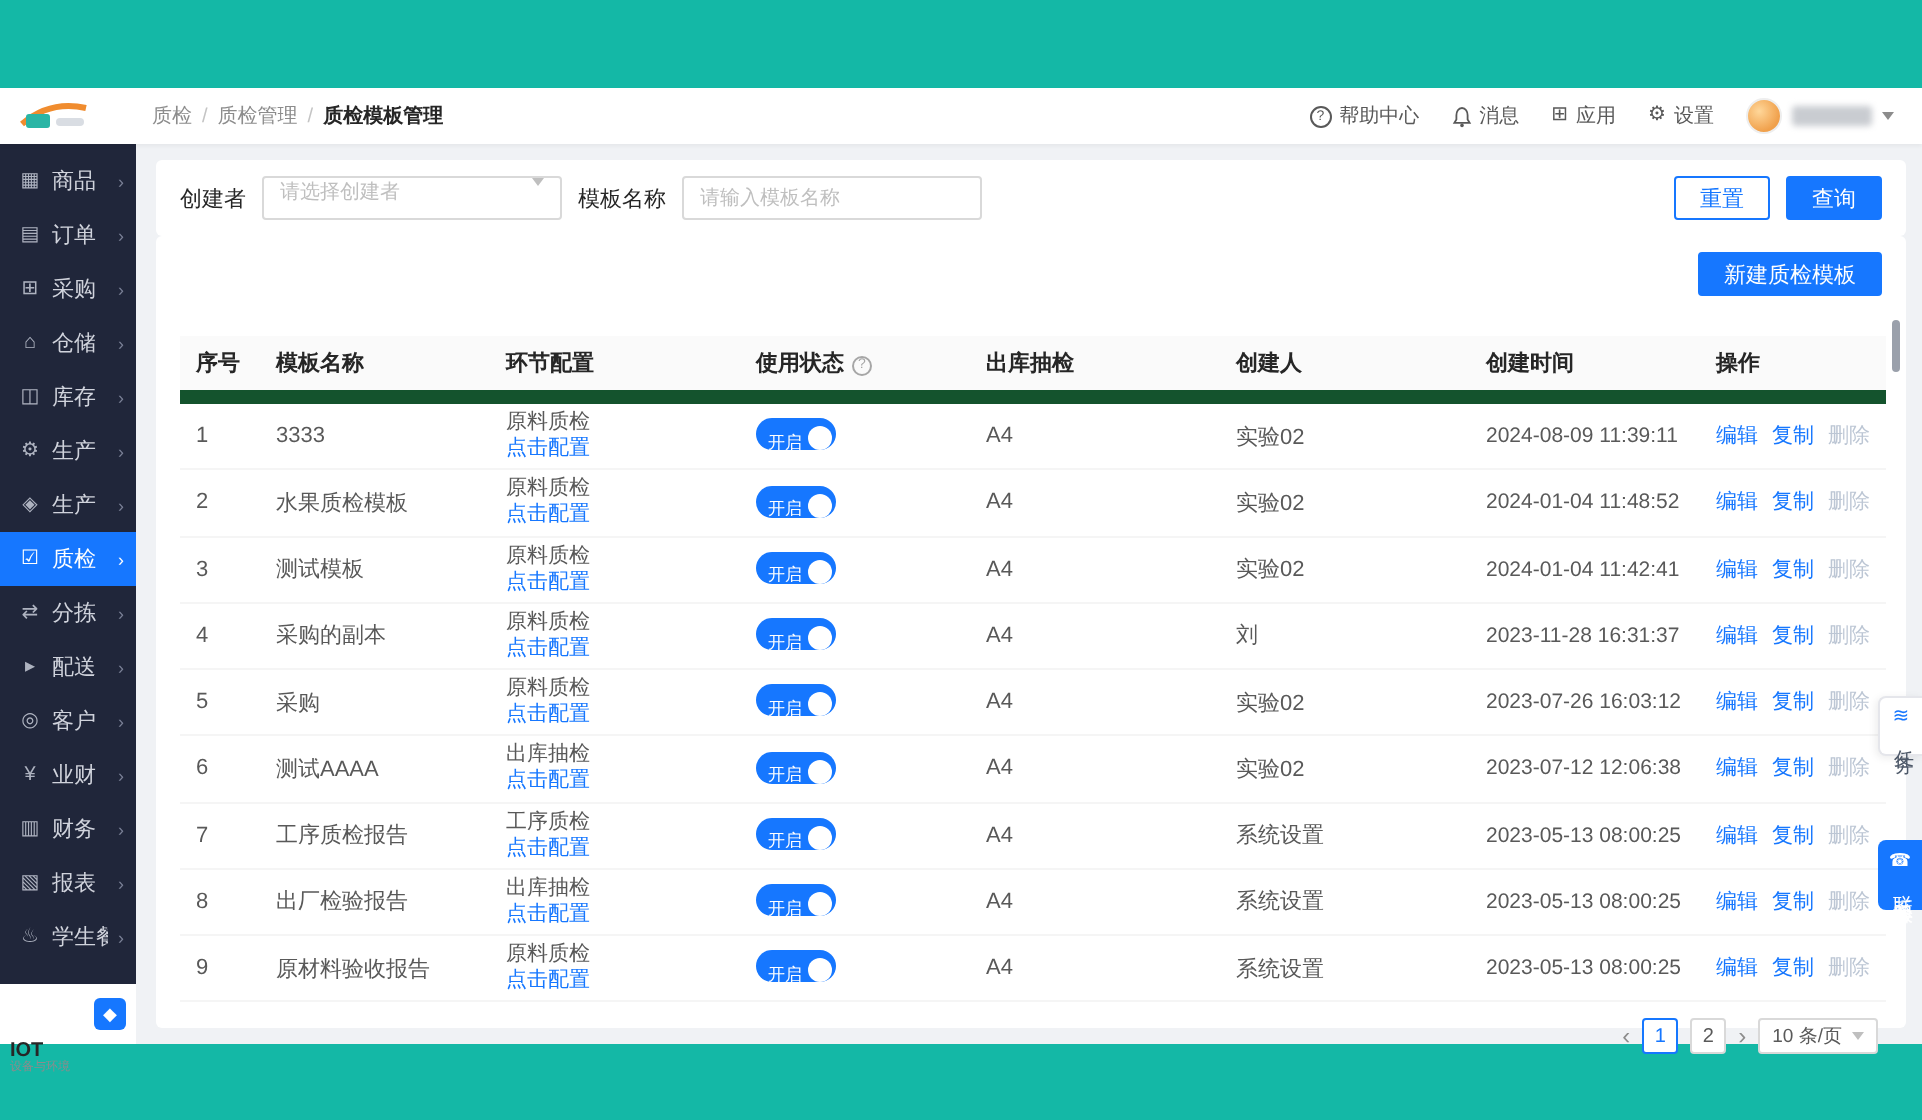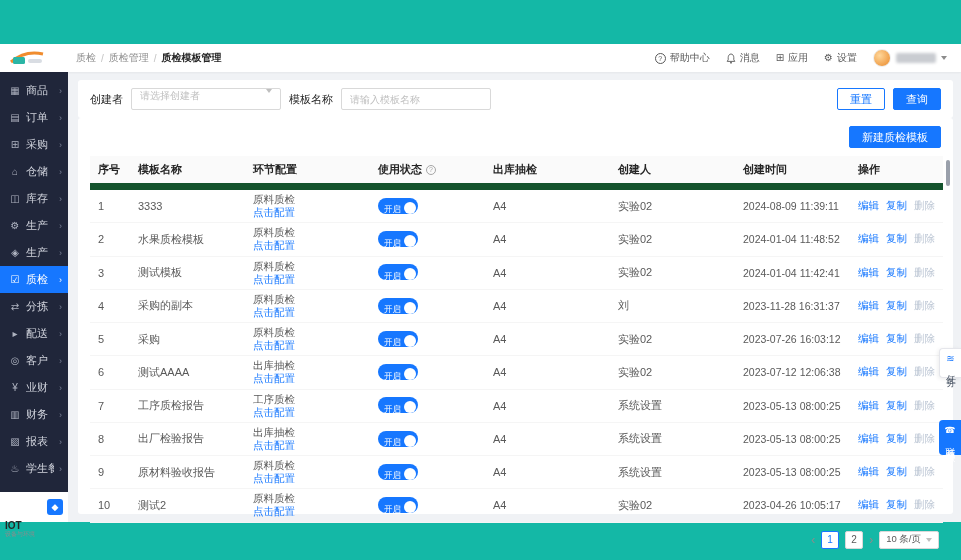--- a/index.html
+++ b/index.html
@@ -46,21 +46,21 @@
   .sel { width:150px; height:22px; border:1px solid #d9d9d9; border-radius:2px; display:flex; align-items:flex-start; padding:0 8px; background:#fff; cursor:pointer; }
   .sel .ph { font-size:10px; color:#bfbfbf; flex:1; white-space:nowrap; overflow:hidden; }
   .inp { width:150px; height:22px; border:1px solid #d9d9d9; border-radius:2px; padding:0 8px; font-size:10px; color:#262626; outline:none; font-family:inherit; }
   .inp::placeholder { color:#bfbfbf; }
   .filter-spacer { flex:1; }
   .btn { height:22px; border-radius:2px; font-size:11px; padding:0 12px; cursor:pointer; font-family:inherit; white-space:nowrap; }
   .btn-outline { background:#fff; color:#1677ff; border:1px solid #1677ff; }
   .btn-primary { background:#1677ff; color:#fff; border:1px solid #1677ff; }
 
   .table-card { background:#fff; border-radius:3px; flex:1; padding:8px 12px 4px; display:flex; flex-direction:column; position:relative; min-height:0; }
-  .toolbar { display:flex; justify-content:flex-end; margin-bottom:8px; }
+  .toolbar { display:flex; justify-content:flex-end; margin-bottom:20px; }
   table { width:100%; border-collapse:collapse; table-layout:fixed; }
   thead th { background:#fafafa; font-size:11px; color:#262626; font-weight:bold; text-align:left; padding:6px 8px; border-bottom:7px solid #14532d; white-space:nowrap; }
   tbody td { font-size:11px; color:#595959; padding:3px 8px; border-bottom:1px solid #f5f5f5; vertical-align:middle; white-space:nowrap; overflow:hidden; }
   .stage { line-height:1.25; font-size:10.5px; }
   .cfg-link { color:#1677ff; font-size:10.5px; cursor:pointer; text-decoration:none; line-height:1.25; }
   .info-icon { display:inline-flex; width:10px; height:10px; border:1px solid #a6a6a6; color:#a6a6a6; border-radius:50%; font-size:7px; align-items:center; justify-content:center; margin-left:4px; font-weight:normal; vertical-align:1px; }
   .switch { display:inline-flex; align-items:flex-end; background:#1677ff; border-radius:9px; height:16px; padding:0 2px 0 6px; gap:3px; cursor:pointer; }
   .sw-label { color:#fff; font-size:8.5px; line-height:1; }
   .sw-knob { width:12px; height:12px; background:#fff; border-radius:50%; }
   .c-ops .op { color:#1677ff; margin-right:7px; font-size:10.5px; cursor:pointer; text-decoration:none; }
@@ -374,33 +374,20 @@
                   <td class="c-stage"><div class="stage">原料质检</div><a class="cfg-link">点击配置</a></td>
                   <td class="c-status"><span class="switch">
                       <span class="sw-label">开启</span>
                       <span class="sw-knob"></span>
                     </span></td>
                   <td class="c-type">A4</td>
                   <td class="c-creator">系统设置</td>
                   <td class="c-time">2023-05-13 08:00:25</td>
                   <td class="c-ops"><a class="op">编辑</a><a class="op">复制</a><a class="op del">删除</a></td>
                 </tr>
-                <tr>
-                  <td class="c-idx">10</td>
-                  <td class="c-name">测试2</td>
-                  <td class="c-stage"><div class="stage">原料质检</div><a class="cfg-link">点击配置</a></td>
-                  <td class="c-status"><span class="switch">
-                      <span class="sw-label">开启</span>
-                      <span class="sw-knob"></span>
-                    </span></td>
-                  <td class="c-type">A4</td>
-                  <td class="c-creator">实验02</td>
-                  <td class="c-time">2023-04-26 10:05:17</td>
-                  <td class="c-ops"><a class="op">编辑</a><a class="op">复制</a><a class="op del">删除</a></td>
-                </tr>
               </tbody>
           </table>
 
           <div class="pagination">
             <span class="pg-arrow">‹</span>
             <span class="pg active">1</span>
             <span class="pg">2</span>
             <span class="pg-arrow">›</span>
             <span class="pg-size">
               <span>10 条/页</span>

